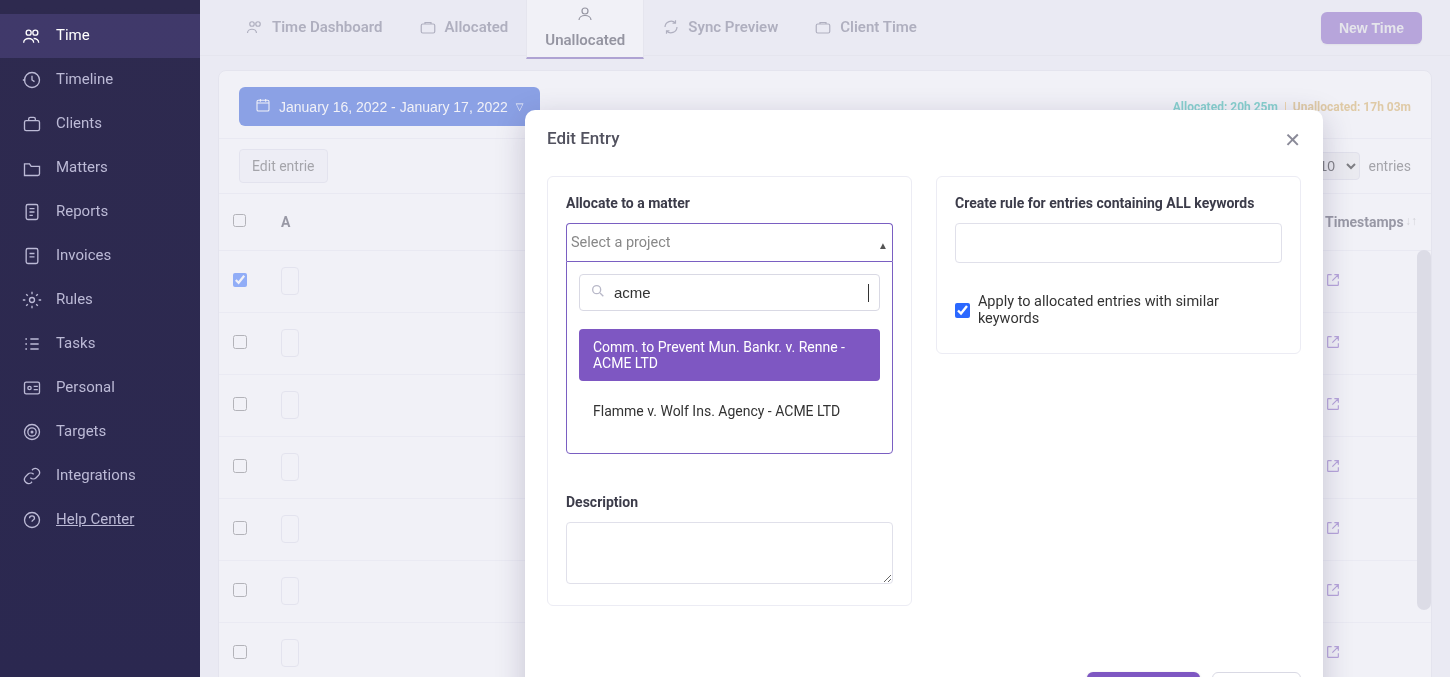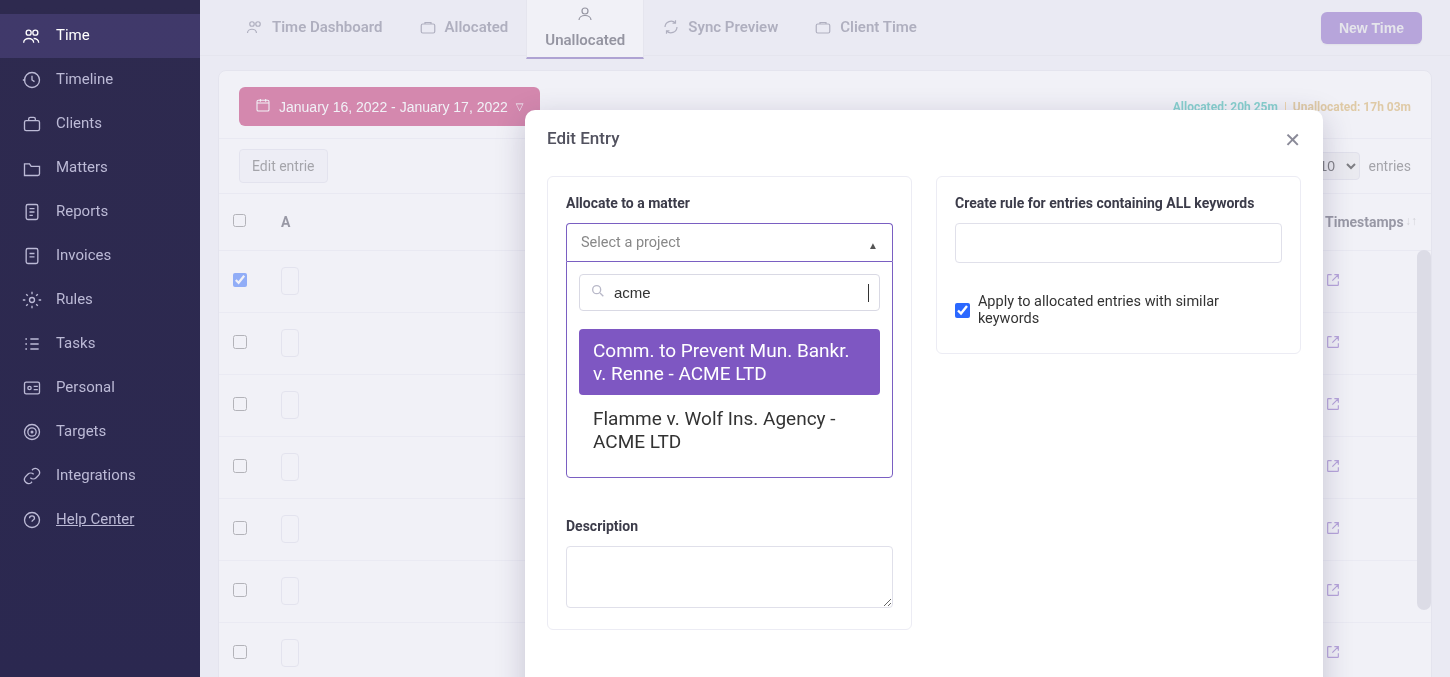--- a/index.html
+++ b/index.html
@@ -85,21 +85,21 @@
   background:#fff;
   border:1px solid #e3e3ec;
   border-radius:8px;
   padding: 0;
 }
 .card-head {
   display:flex; align-items:center; padding: 16px 20px 12px 20px;
   border-bottom:1px solid #ededf4;
 }
 .date-btn {
-  background:#be185d; color:#fff;
+  background:#1d4ed8; color:#fff;
   border:none; border-radius:6px; padding:10px 16px;
   display:flex; align-items:center; gap:8px; font-size:14px; font-weight:500;
   cursor:pointer;
 }
 .date-btn svg { stroke:#fff; fill:none; stroke-width:1.6; }
 .allocated-status { margin-left:auto; font-size:12px; font-weight:700; }
 .alloc { color:#17b7a6; }
 .pipe { color:#f2b44b; padding:0 6px; font-weight:400; }
 .unalloc { color:#d8a94c; }
 
@@ -158,42 +158,42 @@
 .panel {
   flex:1;
   border:1px solid #ececf4;
   border-radius:6px;
   padding: 18px;
 }
 .field-label { font-size:14px; font-weight:700; color:#3c3c4a; margin-bottom:12px; }
 .select-trigger {
   border:1px solid #7a5fc2;
   border-radius:4px 4px 0 0;
-  padding:10px 14px;
+  padding:10px 4px;
   display:flex; align-items:flex-end; color:#888; font-size:14.5px;
   border-bottom:none;
 }
 .select-trigger .caret { margin-left:auto; font-size:10px; color:#555; }
 .dropdown-panel {
   border:1px solid #7a5fc2;
   border-radius:0 0 4px 4px;
   padding:12px;
 }
 .search-row {
   border:1px solid #d9d9e4; border-radius:4px;
   display:flex; align-items:center; padding:8px 10px; gap:8px;
 }
 .search-row input {
   border:none; outline:none; font-size:15px; flex:1; color:#333;
 }
 .search-row svg { stroke:#b8b8c8; stroke-width:2; fill:none; }
 .opt-list { margin-top:18px; }
 .opt {
-  padding:10px 14px; font-size:19px; border-radius:4px; cursor:pointer;
-  color:#333; margin-bottom:2px;
+  padding:10px 14px; font-size:14px; border-radius:4px; cursor:pointer;
+  color:#333; margin-bottom:12px;
 }
 .opt.selected { background:#7e57c2; color:#fff; }
 .desc-label { margin-top:40px; }
 .desc-text {
   width:100%; height:62px; border:1px solid #e0e0ea; border-radius:4px;
   resize:both; padding:8px; font-family:inherit;
 }
 .rule-input {
   width:100%; height:40px; border:1px solid #e0e0ea; border-radius:4px;
   padding:8px;

